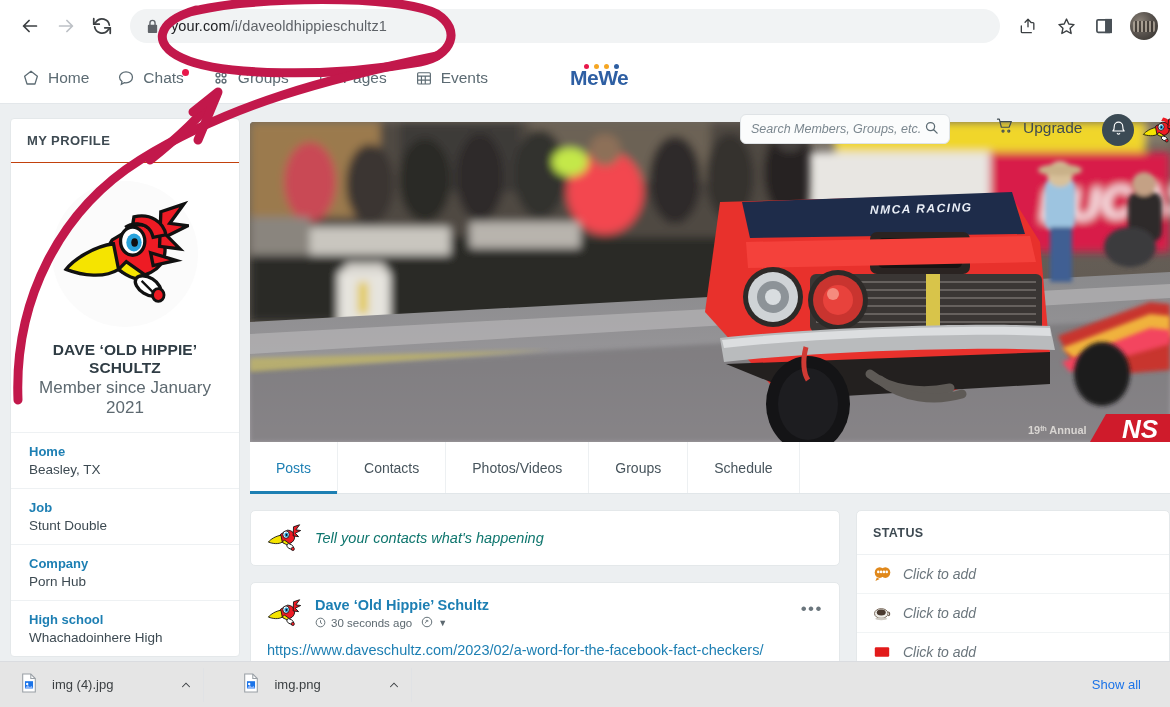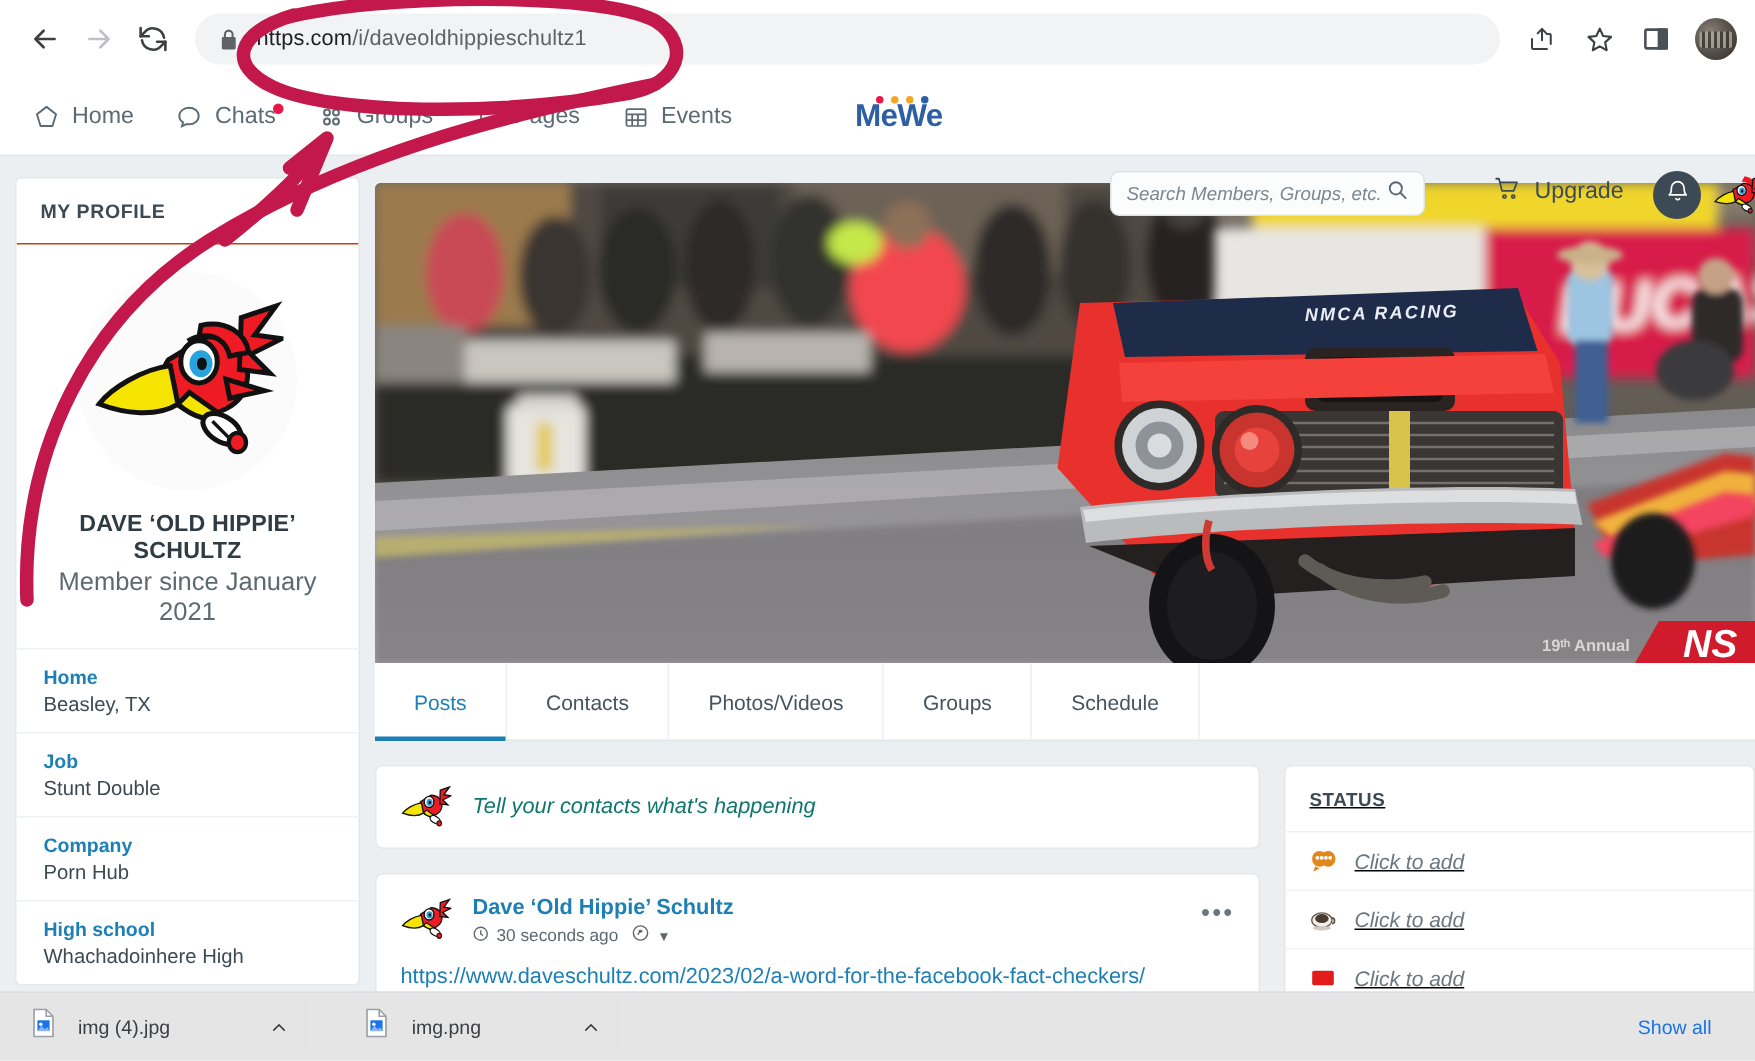--- a/index.html
+++ b/index.html
@@ -241,21 +241,20 @@
     font-size: 14.5px; color: #1d7fb3; word-break: break-all;
   }
 
   
   .rail { width: 314px; }
   .status-card {
     background: #ffffff;
     border: 1px solid #e4e8ea;
     border-radius: 5px;
     overflow: hidden;
-    text-decoration: underline;
   }
   .status-head {
     padding: 15px 16px 14px;
     font-size: 12.5px; font-weight: bold; color: #3e4a52; letter-spacing: .4px;
     border-bottom: 1px solid #eef1f3;
   }
   .status-row {
     display: flex; align-items: center; gap: 12px;
     padding: 10px 16px;
     font-size: 14px; font-style: italic; color: #6b767d;
@@ -324,21 +323,21 @@
         <path d="M21 20v-6h-6"></path>
       </svg>
   </div>
 
   <div class="omnibox">
     <span class="lock-icon">
       <svg width="13" height="15" viewBox="0 0 14 16" fill="#5f6368">
           <path d="M11 6h-.5V4.2A3.6 3.6 0 0 0 7 .7a3.6 3.6 0 0 0-3.5 3.5V6H3a1 1 0 0 0-1 1v7a1 1 0 0 0 1 1h8a1 1 0 0 0 1-1V7a1 1 0 0 0-1-1zM5 4.2A2 2 0 0 1 7 2.2a2 2 0 0 1 2 2V6H5V4.2z"></path>
         </svg>
     </span>
-    <span class="url-text"><span>https.com</span><span class="dim">/i/daveoldhippieschultz1</span></span>
+    <span class="url-text"><span>your.com</span><span class="dim">/i/daveoldhippieschultz1</span></span>
   </div>
 
   <div class="tb-right">
     <div class="tb-icon">
       <svg width="20" height="20" viewBox="0 0 24 24" fill="none" stroke="#3c4043" stroke-width="1.6" stroke-linecap="round" stroke-linejoin="round">
           <path d="M4 12v7a1 1 0 0 0 1 1h11"></path>
           <path d="M12 4v9"></path>
           <path d="M8.5 7.5 12 4l3.5 3.5"></path>
           <path d="M19 16V9a1 1 0 0 0-1-1h-2"></path>
         </svg>

